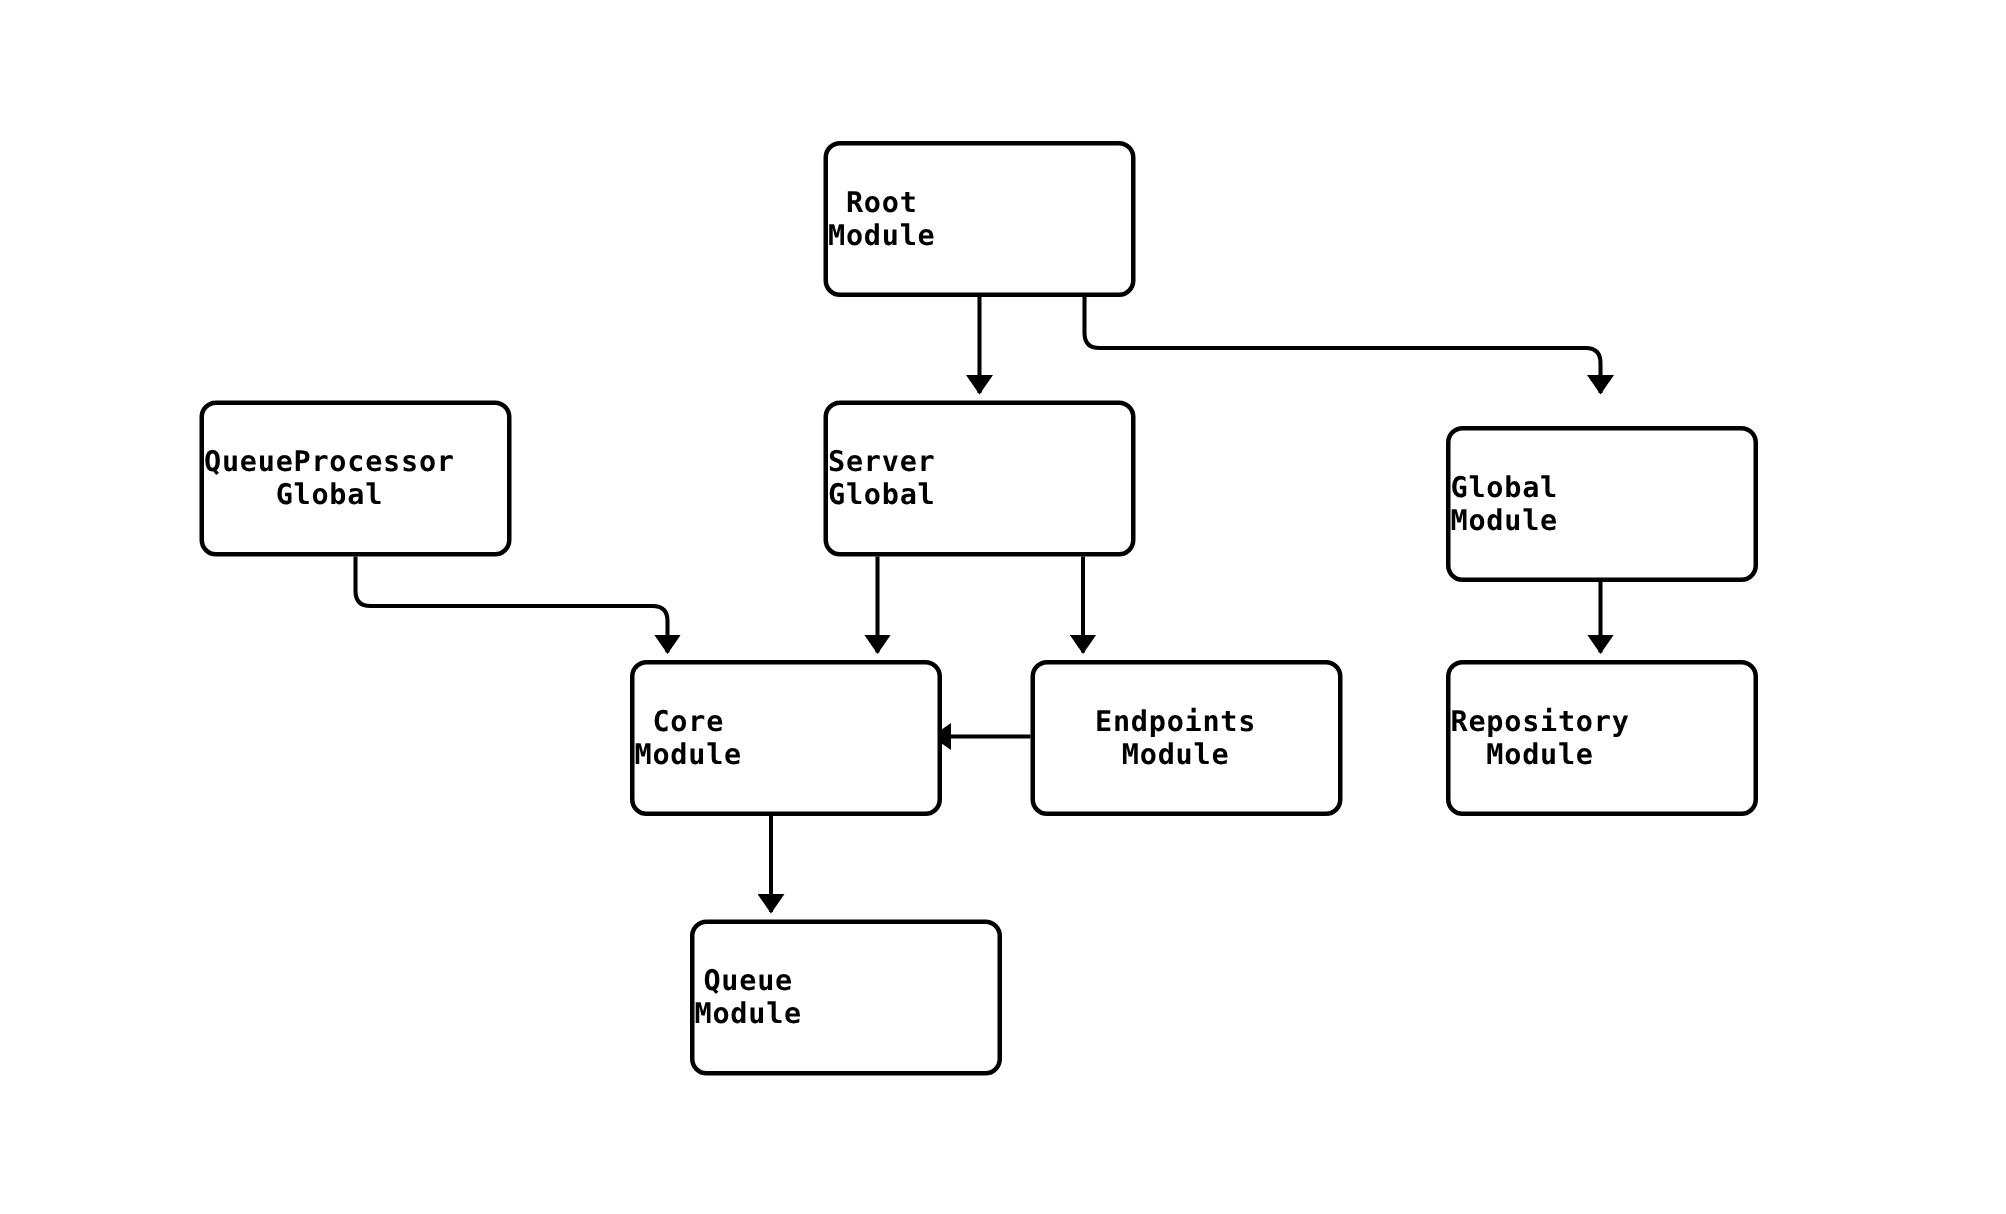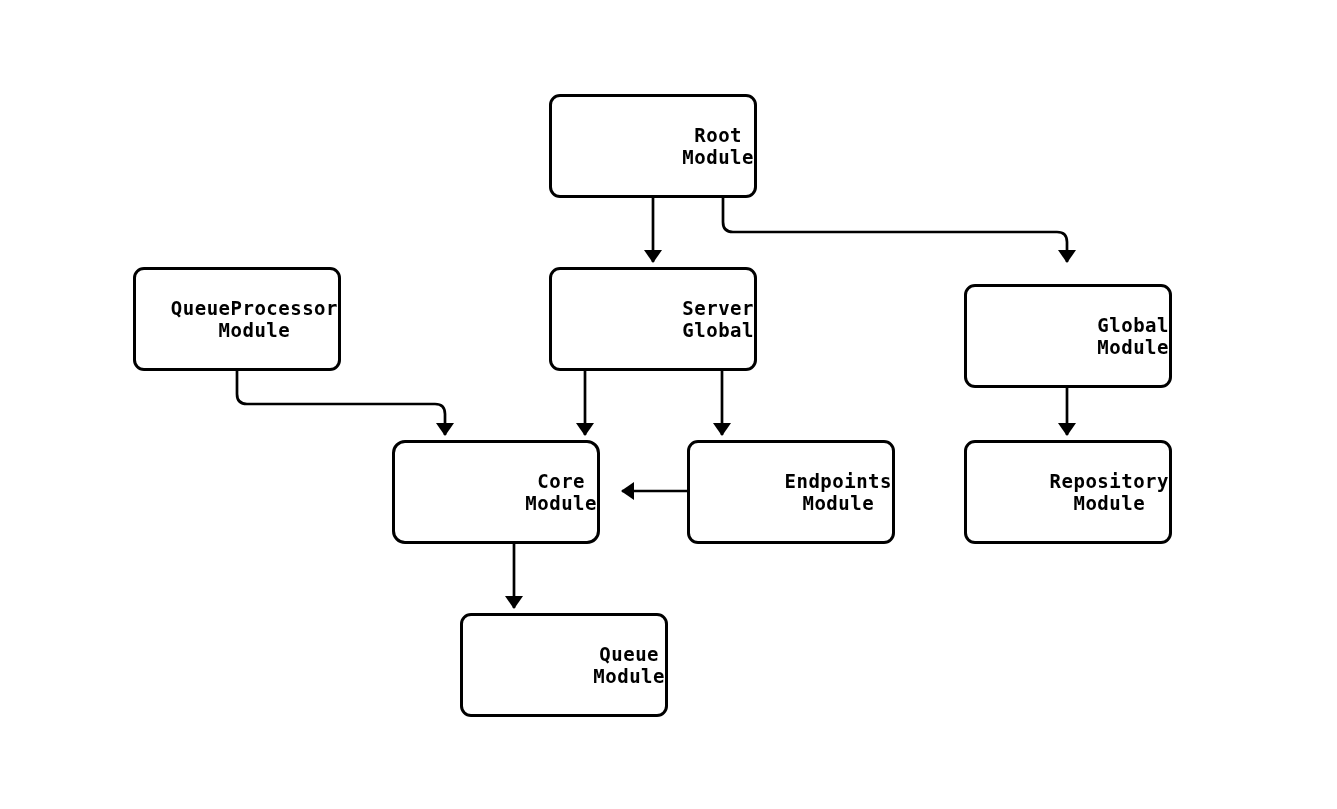--- a/index.html
+++ b/index.html
@@ -30,36 +30,36 @@
   .node {
     position: absolute;
     width: 208px;
     height: 104px;
     box-sizing: border-box;
     background: #ffffff;
     border: 3px solid #000000;
     border-radius: 11px;
     display: flex;
     align-items: center;
-    justify-content: flex-end;
+    justify-content: flex-start;
   }
   .node-label {
     font-size: 19px;
     font-weight: 700;
     line-height: 22px;
     color: #000000;
     text-align: center;
     white-space: pre-line;
     letter-spacing: 0.5px;
   }
   .n-root          { left: 549px; top: 94px;  }
   .n-queueproc     { left: 133px; top: 267px; }
   .n-server        { left: 549px; top: 267px; }
   .n-global        { left: 964px; top: 284px; }
-  .n-core          { left: 392px; top: 440px; border-radius: 13px; }
+  .n-core          { left: 420px; top: 440px; }
   .n-endpoints     { left: 687px; top: 440px; padding-left: 40px; }
   .n-repository    { left: 964px; top: 440px; }
   .n-queue         { left: 428px; top: 613px; margin-left: 32px; }
 </style>
 </head>
 <body>
 
 <div class="canvas">
 
   <svg class="edges-layer" viewBox="0 0 1337 809" xmlns="http://www.w3.org/2000/svg">
@@ -86,21 +86,21 @@
     <path class="edge" d="M1067,371 L1067,435" marker-end="url(#arrowhead)"></path>
   </svg>
 
   <div class="node n-root">
     <span class="node-label">Root
 Module</span>
   </div>
 
   <div class="node n-queueproc">
     <span class="node-label">QueueProcessor
-Module</span>
+Global</span>
   </div>
 
   <div class="node n-server">
     <span class="node-label">Server
 Global</span>
   </div>
 
   <div class="node n-global">
     <span class="node-label">Global
 Module</span>

